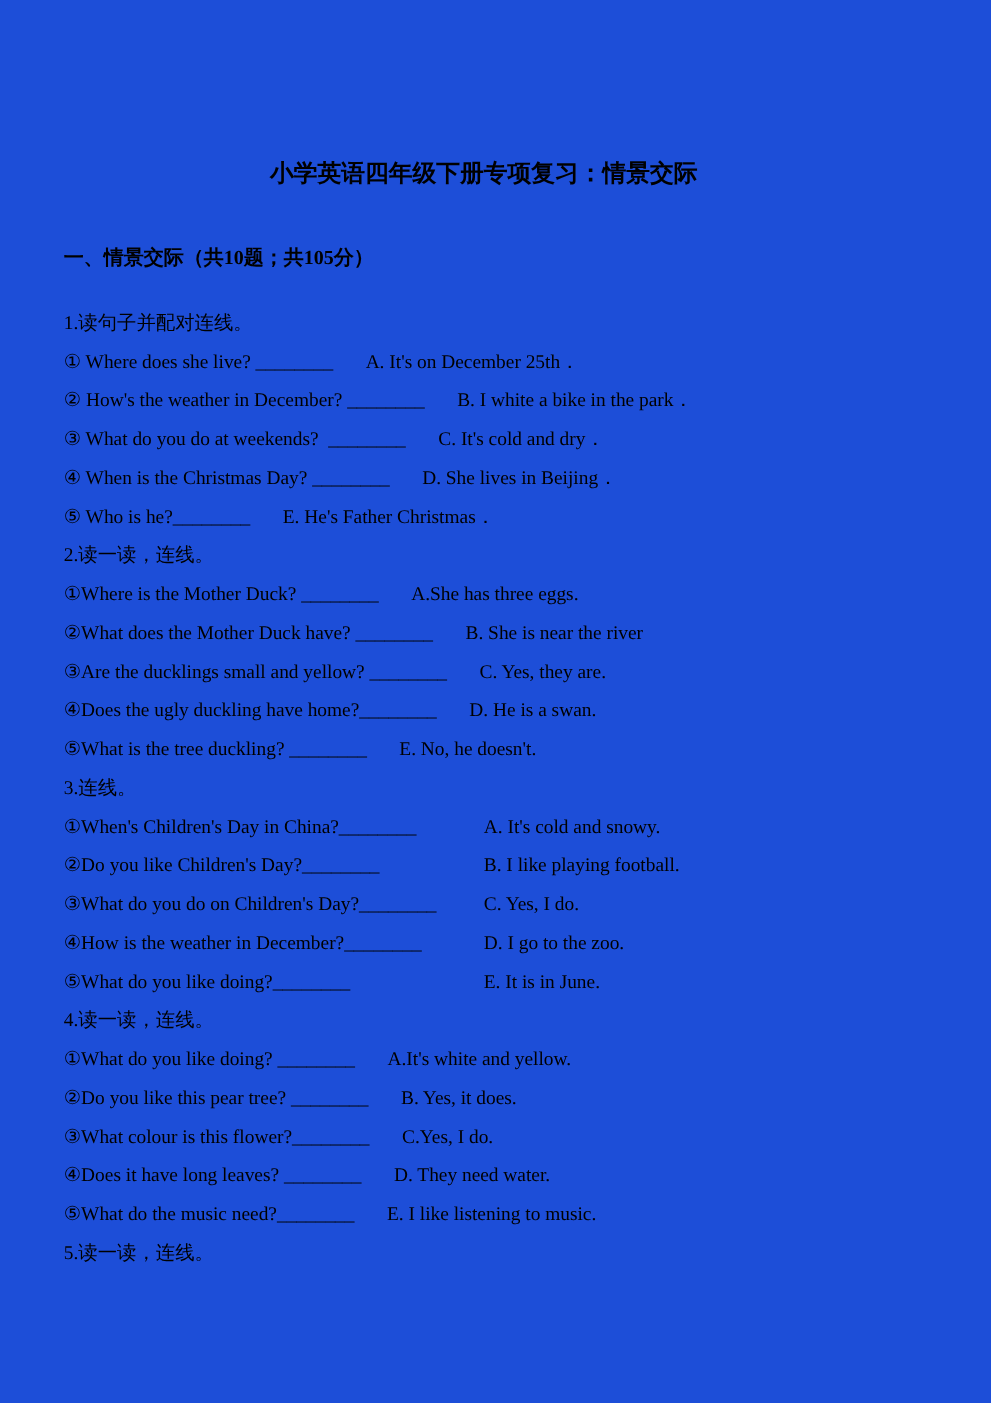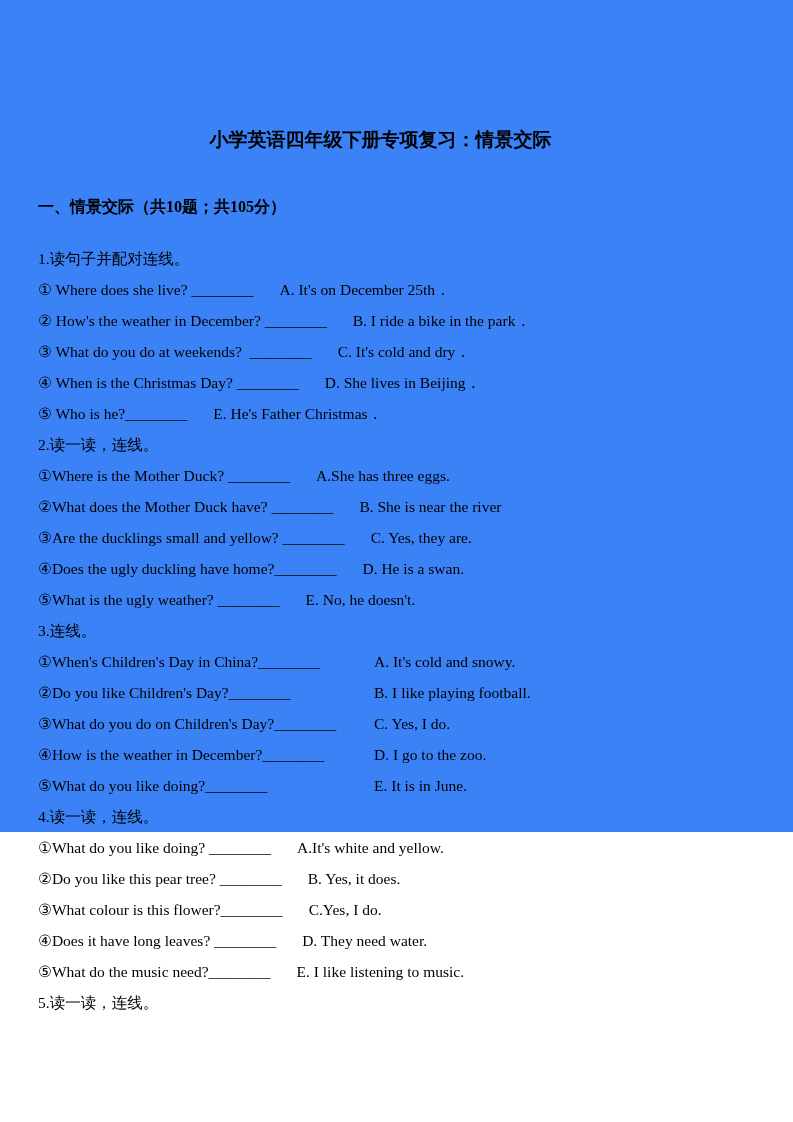--- a/index.html
+++ b/index.html
@@ -6,23 +6,23 @@
   html, body { background: #ffffff; }
   body {
     width: 793px;
     height: 1122px;
     overflow: hidden;
     font-family: "Liberation Serif", "DejaVu Serif", serif;
     color: #000000;
   }
   .page {
     width: 793px;
-    height: 832px;
-    background: #3b82f6;
-    padding: 128px 70px 40px 38px;
+    height: 1122px;
+    background: #1d4ed8;
+    padding: 128px 70px 40px 51px;
   }
   .title {
     font-size: 19px;
     font-weight: bold;
     text-align: center;
     line-height: 24px;
     margin-bottom: 27px;
   }
   .section-heading {
     font-size: 16px;
@@ -56,21 +56,21 @@
   <h2 class="section-heading">一、情景交际（共10题；共105分）</h2>
   <div id="exercises">
       <div class="exercise">
         <div class="instruction">1.读句子并配对连线。</div>
         <div class="line">
           <span class="q">① Where does she live? ________</span>
           <span class="a">A. It's on December 25th．</span>
         </div>
         <div class="line">
           <span class="q">② How's the weather in December? ________</span>
-          <span class="a">B. I ride a bike in the park．</span>
+          <span class="a">B. I white a bike in the park．</span>
         </div>
         <div class="line">
           <span class="q">③ What do you do at weekends?  ________</span>
           <span class="a">C. It's cold and dry．</span>
         </div>
         <div class="line">
           <span class="q">④ When is the Christmas Day? ________</span>
           <span class="a">D. She lives in Beijing．</span>
         </div>
         <div class="line">
@@ -90,21 +90,21 @@
         </div>
         <div class="line">
           <span class="q">③Are the ducklings small and yellow? ________</span>
           <span class="a">C. Yes, they are.</span>
         </div>
         <div class="line">
           <span class="q">④Does the ugly duckling have home?________</span>
           <span class="a">D. He is a swan.</span>
         </div>
         <div class="line">
-          <span class="q">⑤What is the ugly weather? ________</span>
+          <span class="q">⑤What is the tree duckling? ________</span>
           <span class="a">E. No, he doesn't.</span>
         </div>
       </div>
       <div class="exercise">
         <div class="instruction">3.连线。</div>
         <div class="line">
           <span class="q">①When's Children's Day in China?________</span>
           <span class="a">A. It's cold and snowy.</span>
         </div>
         <div class="line">

